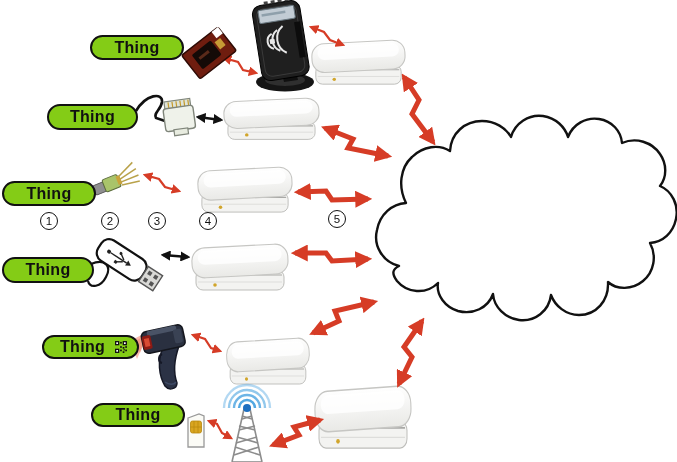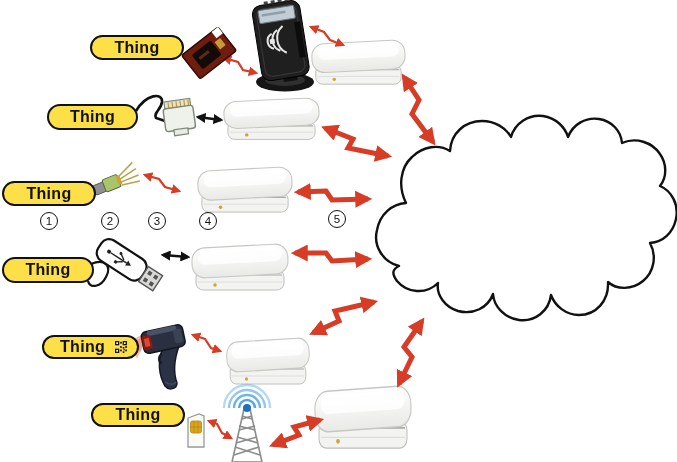--- a/index.html
+++ b/index.html
@@ -3,21 +3,21 @@
 <meta charset="utf-8">
 <style>
   html,body{margin:0;padding:0;background:#fff;}
   .stage{
     position:relative;width:677px;height:462px;background:#fff;overflow:hidden;
     font-family:"Liberation Sans", sans-serif;
   }
   .stage svg.layer{position:absolute;left:0;top:0;}
   .pill{
     position:absolute;box-sizing:border-box;
-    border:2px solid #111;border-radius:999px;background:#fde047;
+    border:2px solid #111;border-radius:999px;background:#84cc16;
     display:flex;align-items:center;justify-content:center;
     font-size:16px;font-weight:600;color:#111;letter-spacing:.3px;
     z-index:5;
   }
   .pill.with-qr{justify-content:flex-start;padding:0 10px 0 16px;gap:10px;}
   .stepnum{
     position:absolute;box-sizing:border-box;width:18px;height:18px;
     border:1.6px solid #111;border-radius:50%;background:#fff;
     display:flex;align-items:center;justify-content:center;
     font-size:11.5px;font-weight:400;color:#111;z-index:5;

